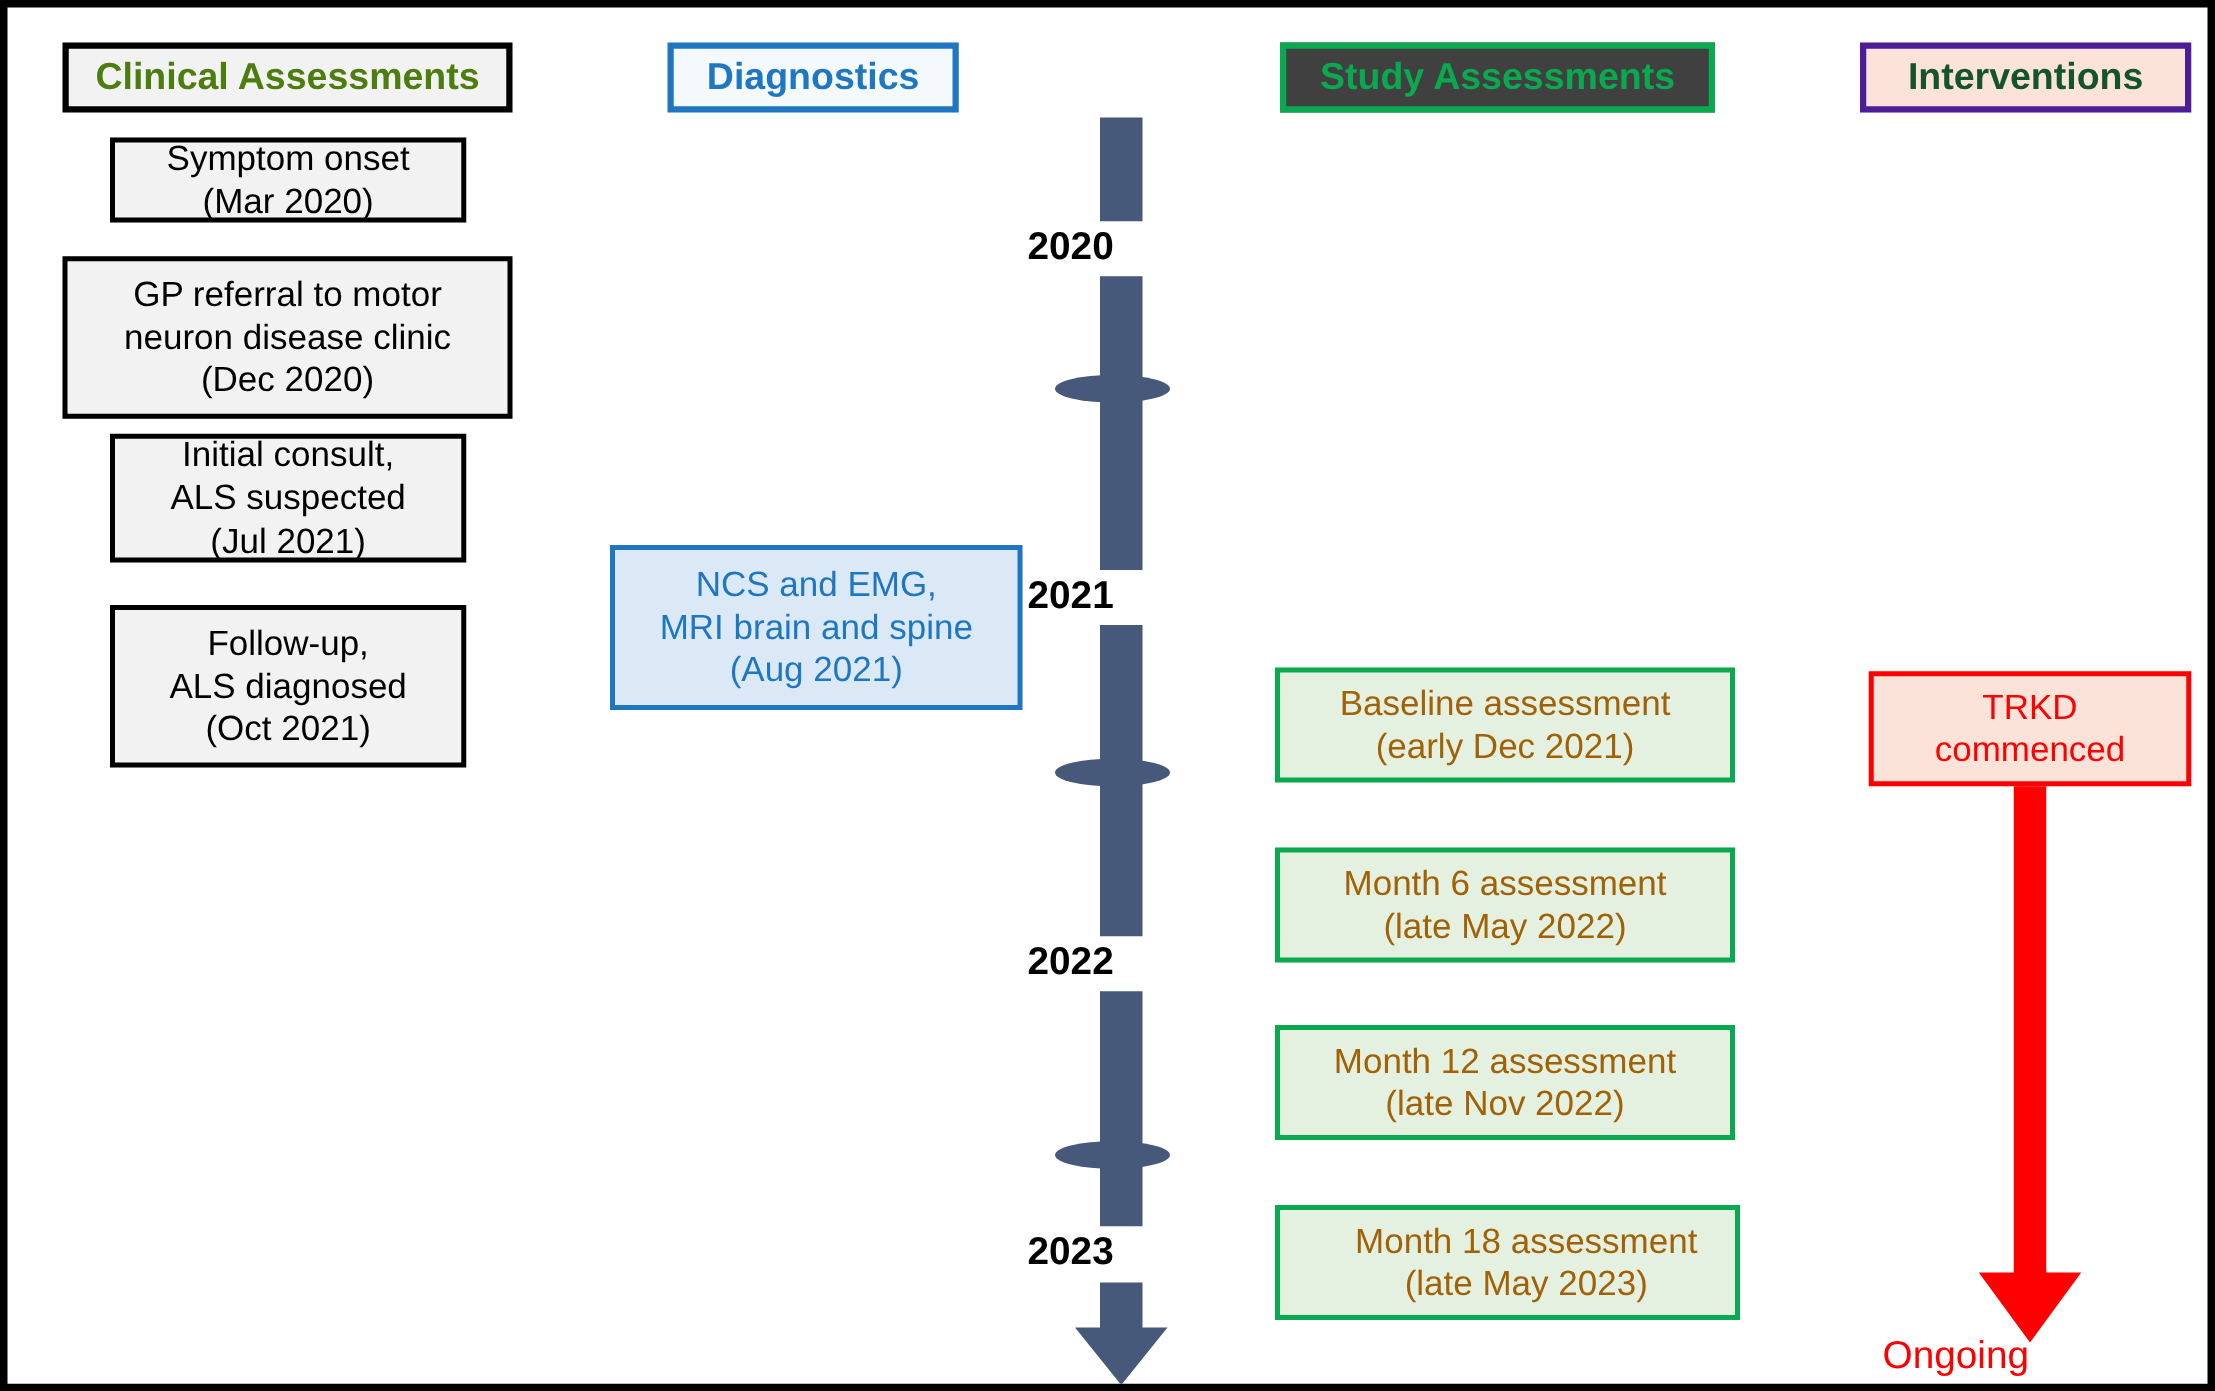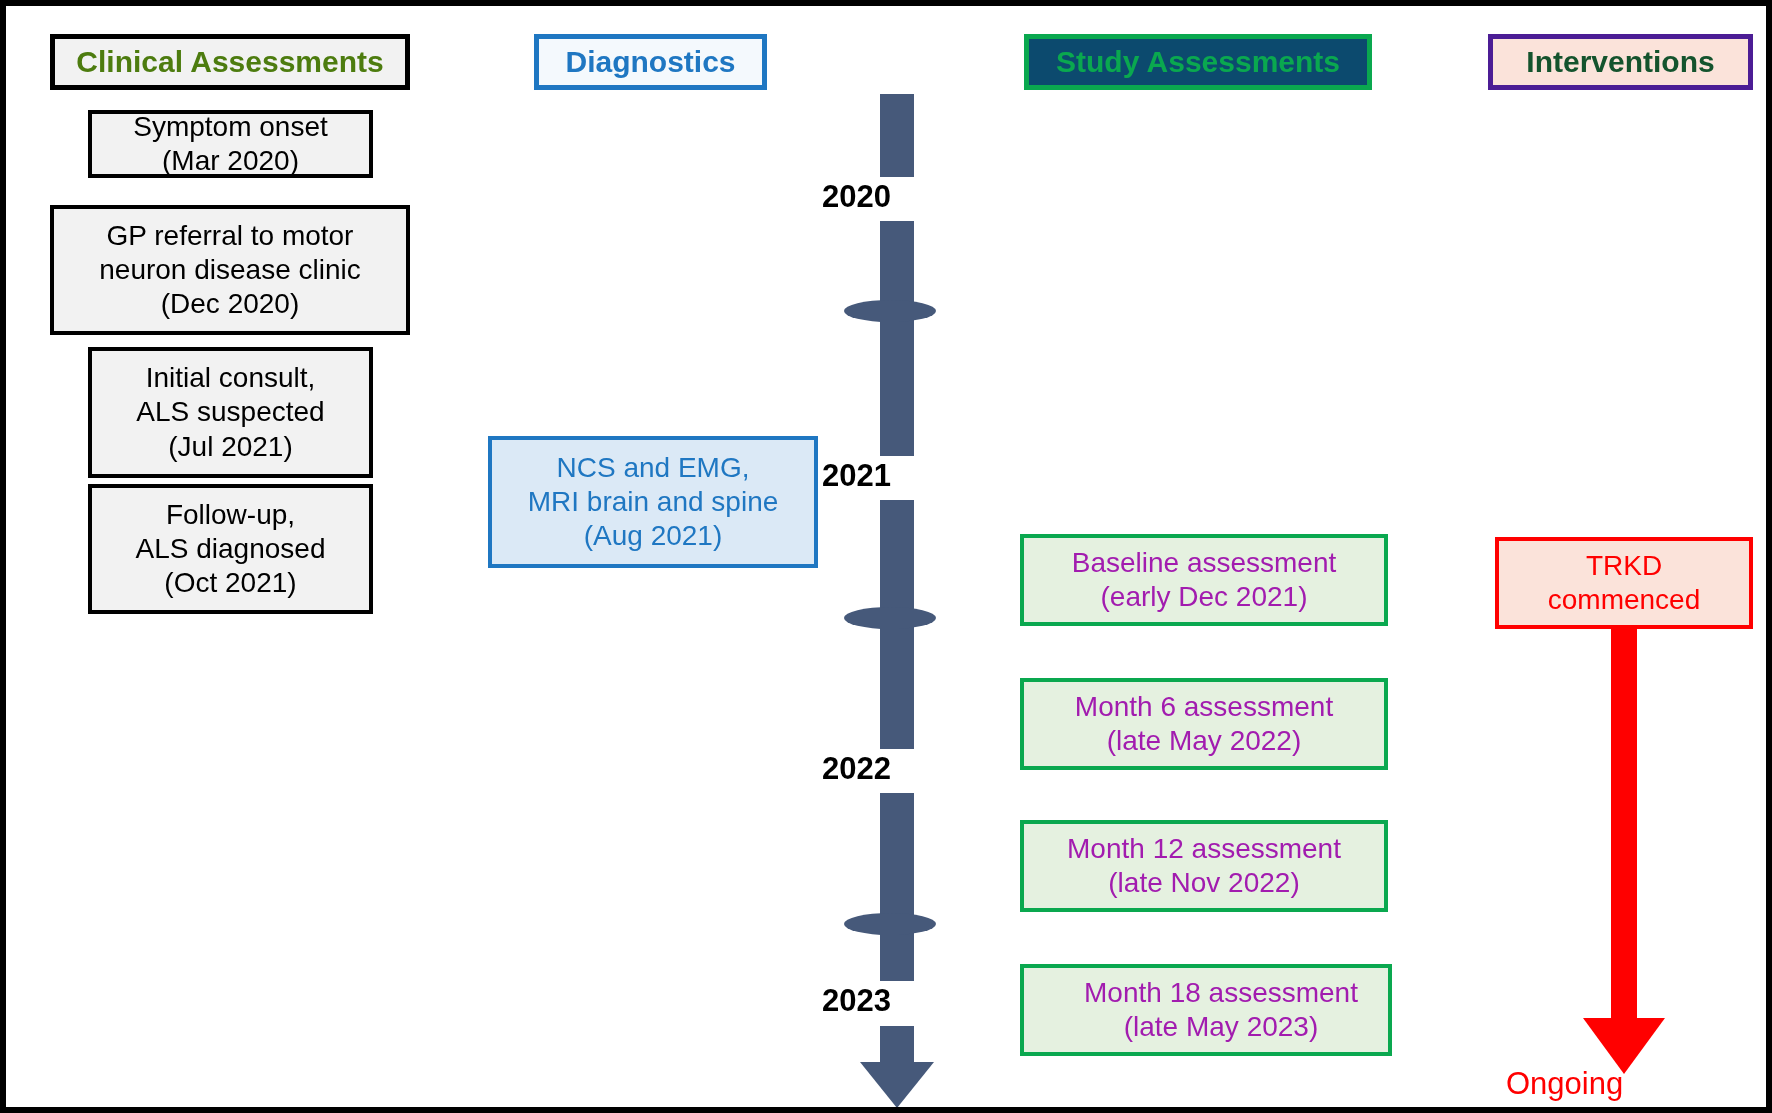--- a/index.html
+++ b/index.html
@@ -59,27 +59,27 @@
   .diag-box {
     border: 4px solid #1f77c2;
     background: #dbe9f6;
     color: #1f77c2;
     font-size: 28px;
   }
 
   
   .study-header {
     border: 5px solid #0aa84f;
-    background: #0c4a6e;
+    background: #404040;
     color: #0aa84f;
   }
   .study-box {
     border: 4px solid #0aa84f;
     background: #e5f1e0;
-    color: #a21caf;
+    color: #a16207;
     font-size: 28px;
   }
 
   
   .interv-header {
     border: 5px solid #4c1d95;
     background: #fbe3da;
     color: #14532d;
   }
   .interv-box {
@@ -153,21 +153,21 @@
 
   <div class="box header-box interv-header" style="left:1482px; top:28px; width:265px; height:56px;">Interventions</div>
 
   <div class="box clin-box" style="left:82px; top:104px; width:285px; height:68px;">Symptom onset
 (Mar 2020)</div>
 
   <div class="box clin-box" style="left:44px; top:199px; width:360px; height:130px;">GP referral to motor
 neuron disease clinic
 (Dec 2020)</div>
 
-  <div class="box clin-box" style="left:82px; top:341px; width:285px; height:131px;">Initial consult,
+  <div class="box clin-box" style="left:82px; top:341px; width:285px; height:103px;">Initial consult,
 ALS suspected
 (Jul 2021)</div>
 
   <div class="box clin-box" style="left:82px; top:478px; width:285px; height:130px;">Follow-up,
 ALS diagnosed
 (Oct 2021)</div>
 
   <div class="box diag-box" style="left:482px; top:430px; width:330px; height:132px;">NCS and EMG,
 MRI brain and spine
 (Aug 2021)</div>

